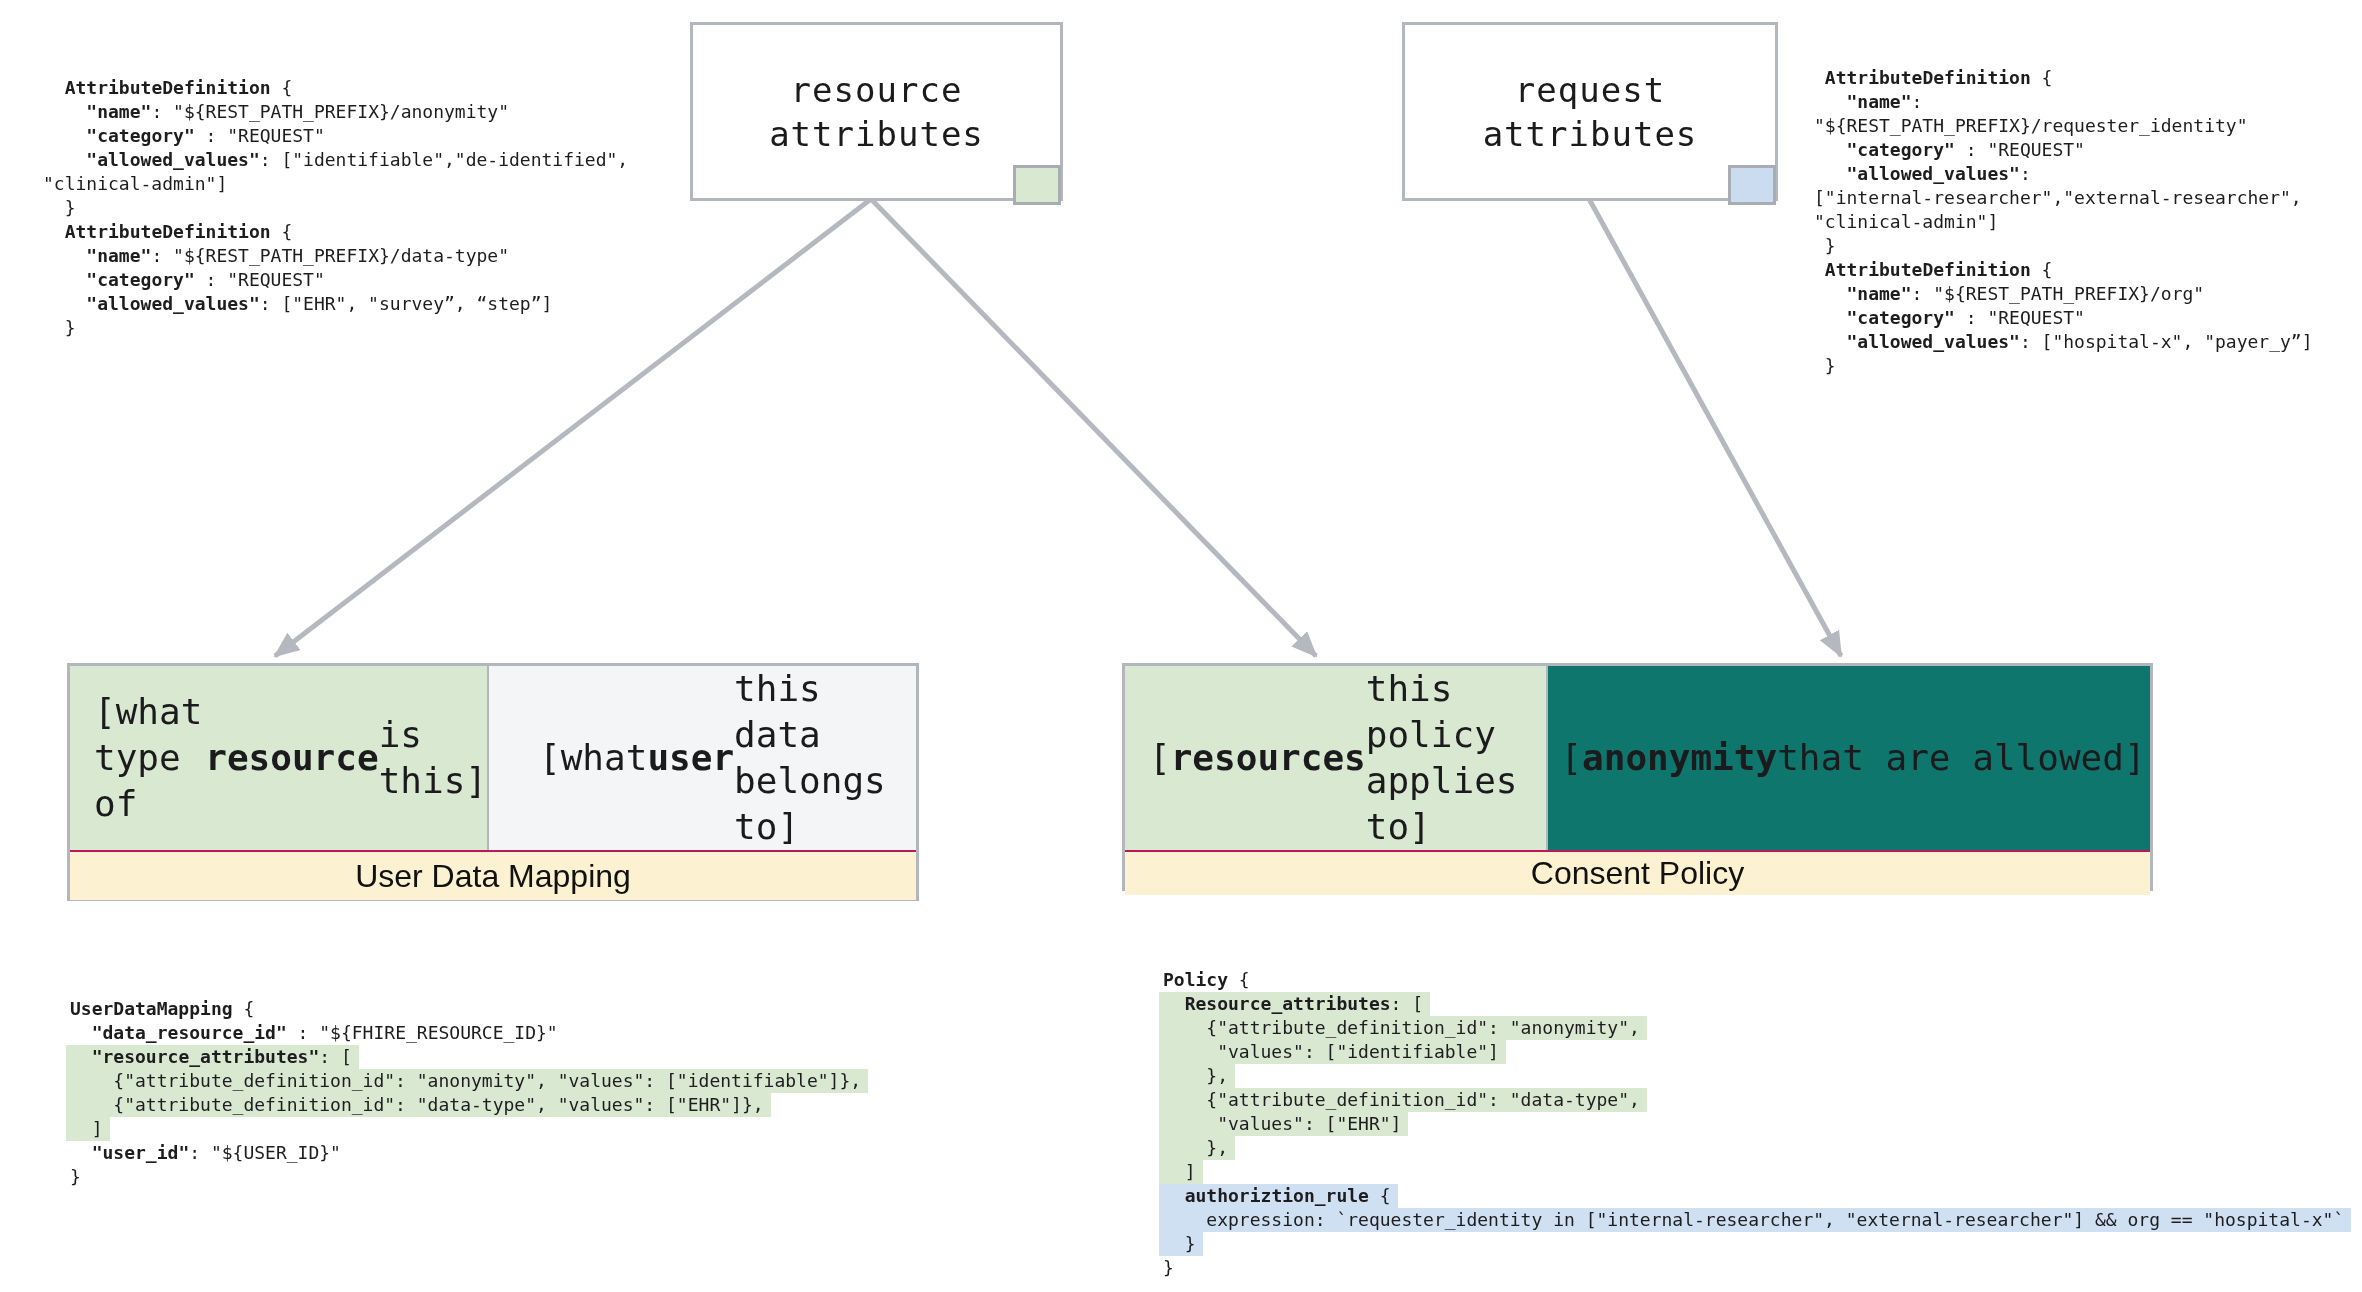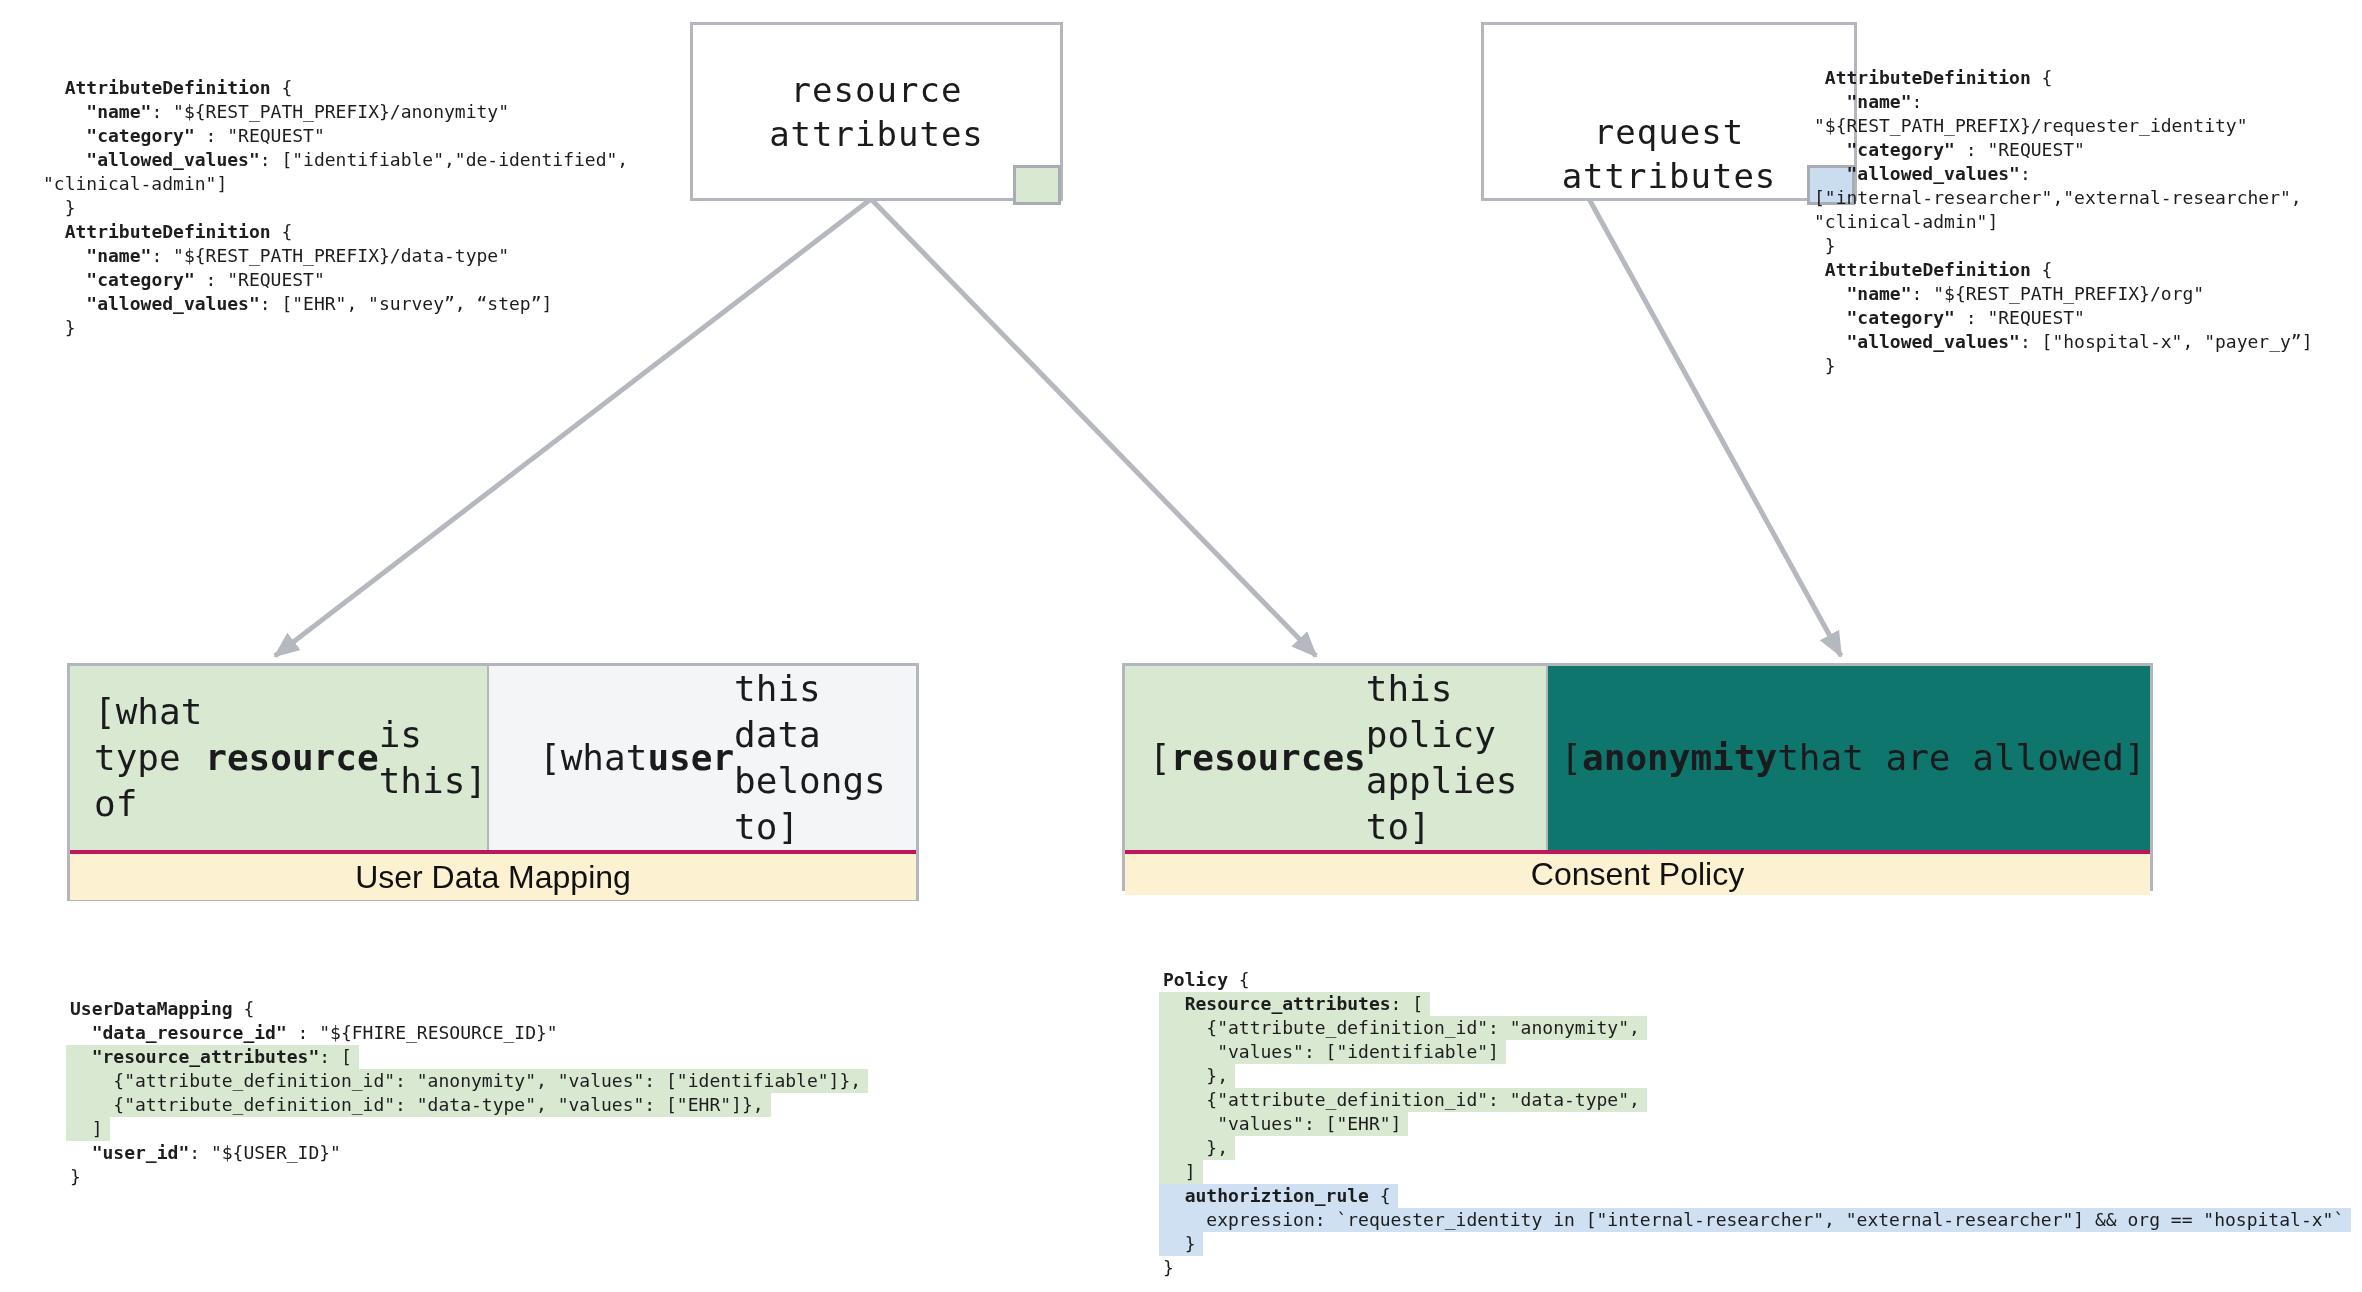--- a/index.html
+++ b/index.html
@@ -18,21 +18,21 @@
   
   .mapbox{position:absolute;display:grid;border:3px solid #b3b7bd;background:#ffffff;}
   #udm-box{left:67px;top:663px;width:846px;height:232px;
            grid-template-columns:419px 1fr;grid-template-rows:1fr 50px;}
   #consent-box{left:1122px;top:663px;width:1025px;height:222px;
            grid-template-columns:423px 1fr;grid-template-rows:1fr 45px;}
   .cell{display:flex;align-items:center;font-size:36px;line-height:46px;}
   .cell.green{background:#d9e8d1;border-right:2px solid #b3b7bd;padding-left:24px;}
   .cell.gray{background:#f3f5f7;padding-left:50px;}
   .cell.blue{background:#0f766e;justify-content:center;padding-left:8px;}
-  .banner{grid-column:1 / 3;background:#fcf2d1;border-top:4px solid #be185d;
+  .banner{grid-column:1 / 3;background:#fcf2d1;border-top:2px solid #be185d;
           display:flex;align-items:center;justify-content:center;
           font-family:"Liberation Sans",sans-serif;font-size:32px;color:#111;}
 
   
   .code{position:absolute;font-size:18px;line-height:24px;white-space:pre;color:#1d1d1f;}
   .code .cl{height:24px;}
   .code span{display:inline-block;padding:0 7px 0 4px;margin-left:-4px;}
   .code span.hl-g{background:#d9e8d0;}
   .code span.hl-b{background:#cfe0f2;}
   #code-tl{left:43px;top:76px;}
@@ -55,21 +55,21 @@
     <line x1="871" y1="199" x2="275" y2="656" stroke="#b5b9bf" stroke-width="5" marker-end="url(#ah)"></line>
     <line x1="871" y1="199" x2="1316" y2="656" stroke="#b5b9bf" stroke-width="5" marker-end="url(#ah)"></line>
     <line x1="1588" y1="197" x2="1841" y2="656" stroke="#b5b9bf" stroke-width="5" marker-end="url(#ah)"></line>
   </svg>
 
   <div class="tbox" style="left:690px;top:22px;">
     <div>resource<br>attributes</div>
     <div class="corner g"></div>
   </div>
 
-  <div class="tbox" style="left:1481px;top:22px;width:370px;align-items:flex-end;">
+  <div class="tbox" style="left:1402px;top:22px;width:370px;">
     <div>request<br>attributes</div>
     <div class="corner b"></div>
   </div>
 
   <div class="mapbox" id="udm-box">
     <div class="cell green">[what type of<br><b>resource</b> is this]</div>
     <div class="cell gray">[what <b>user</b> this<br>data belongs to]</div>
     <div class="banner">User Data Mapping</div>
   </div>
 

